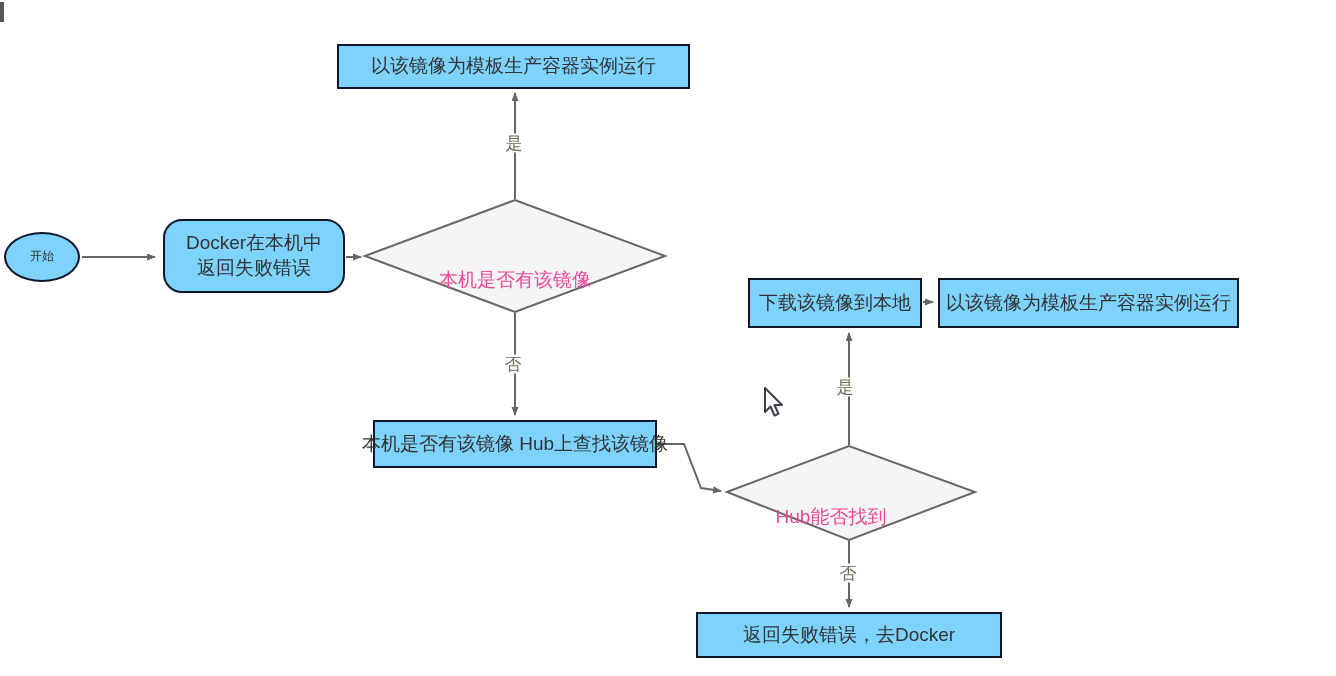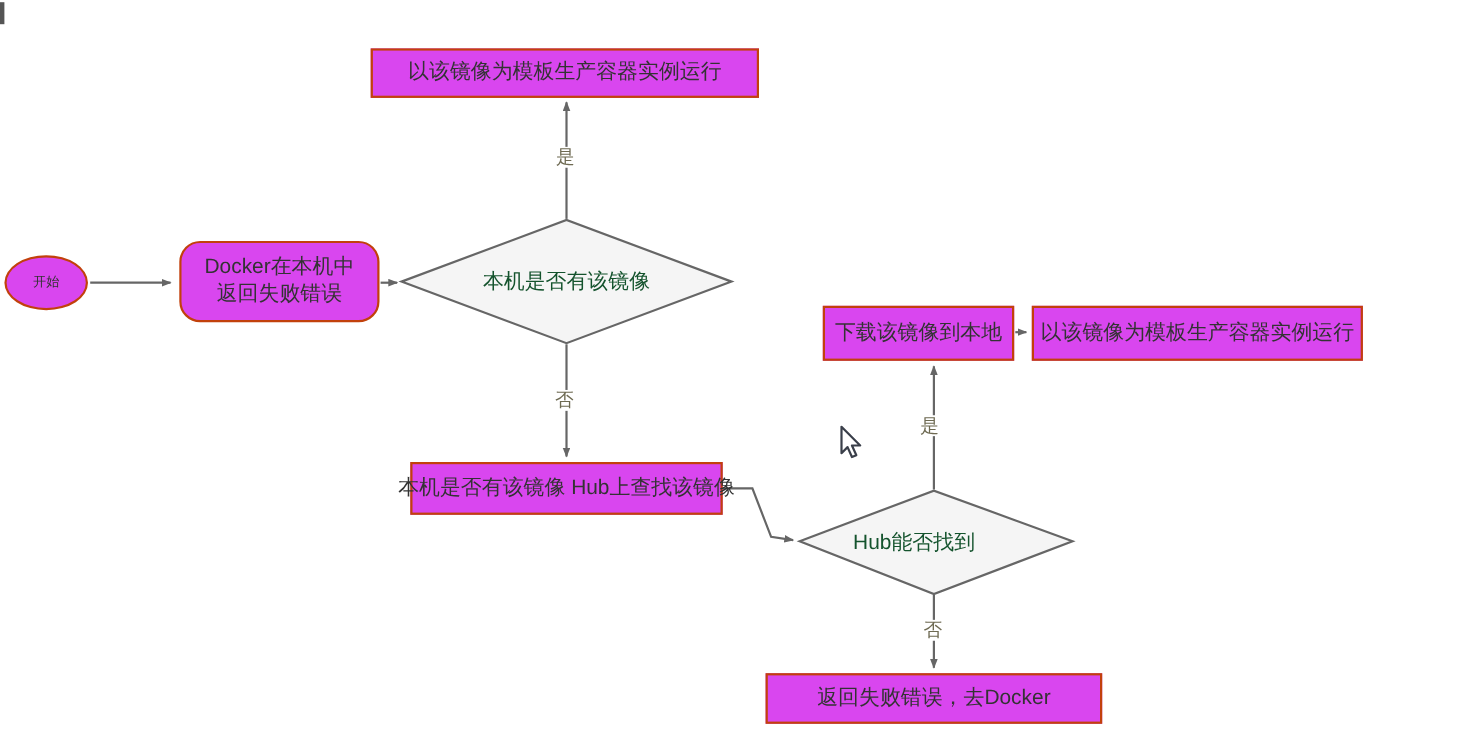--- a/index.html
+++ b/index.html
@@ -17,45 +17,46 @@
   }
   .edges-svg {
     position: absolute;
     left: 0; top: 0;
     width: 1336px;
     height: 676px;
   }
   .node {
     position: absolute;
     box-sizing: border-box;
-    background: #d946ef;
-    border: 2px solid #c2410c;
+    background: #7dd3fc;
+    border: 2px solid #0f172a;
     color: #333333;
     font-size: 19px;
     display: flex;
     align-items: center;
     justify-content: center;
     text-align: center;
     line-height: 1.3;
     white-space: nowrap;
   }
   .node.ellipse {
     border-radius: 50%;
     font-size: 12px;
   }
   .diamond-label {
     position: absolute;
-    color: #14532d;
+    color: #ec4899;
     font-size: 19px;
     display: flex;
     align-items: center;
     justify-content: center;
     text-align: center;
     white-space: nowrap;
     pointer-events: none;
+    margin-top: 24px;
   }
   .edge-label {
     position: absolute;
     transform: translate(-50%, -50%);
     background: #ffffff;
     color: #6e6a52;
     font-size: 17px;
     padding: 1px 2px;
     line-height: 1;
     white-space: nowrap;

